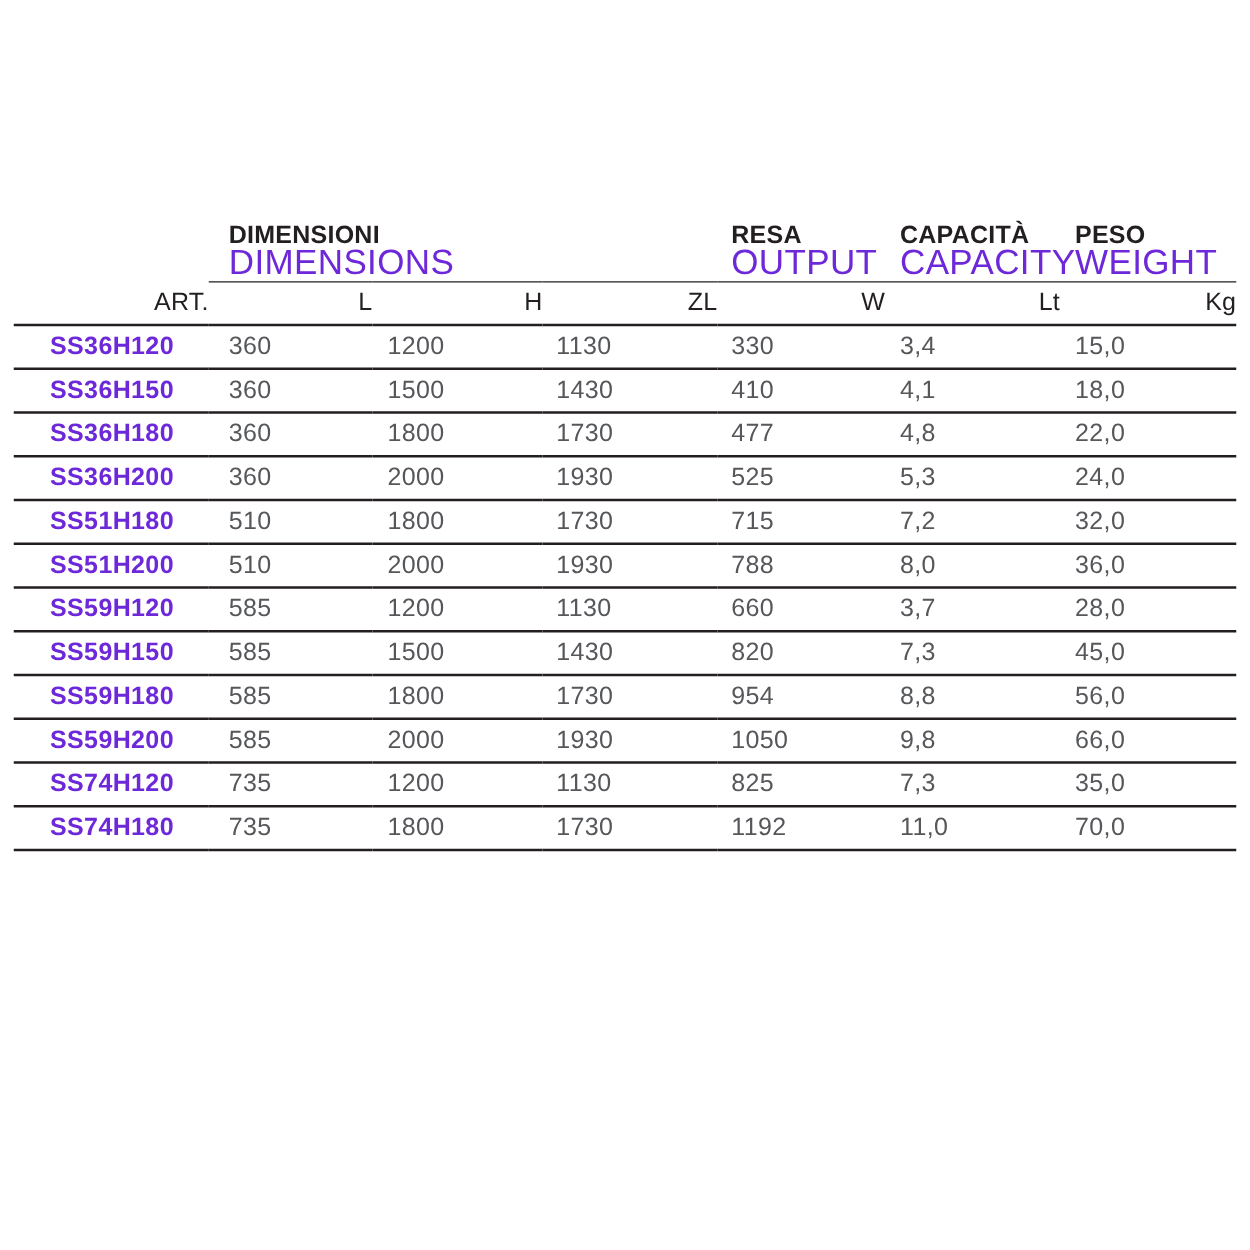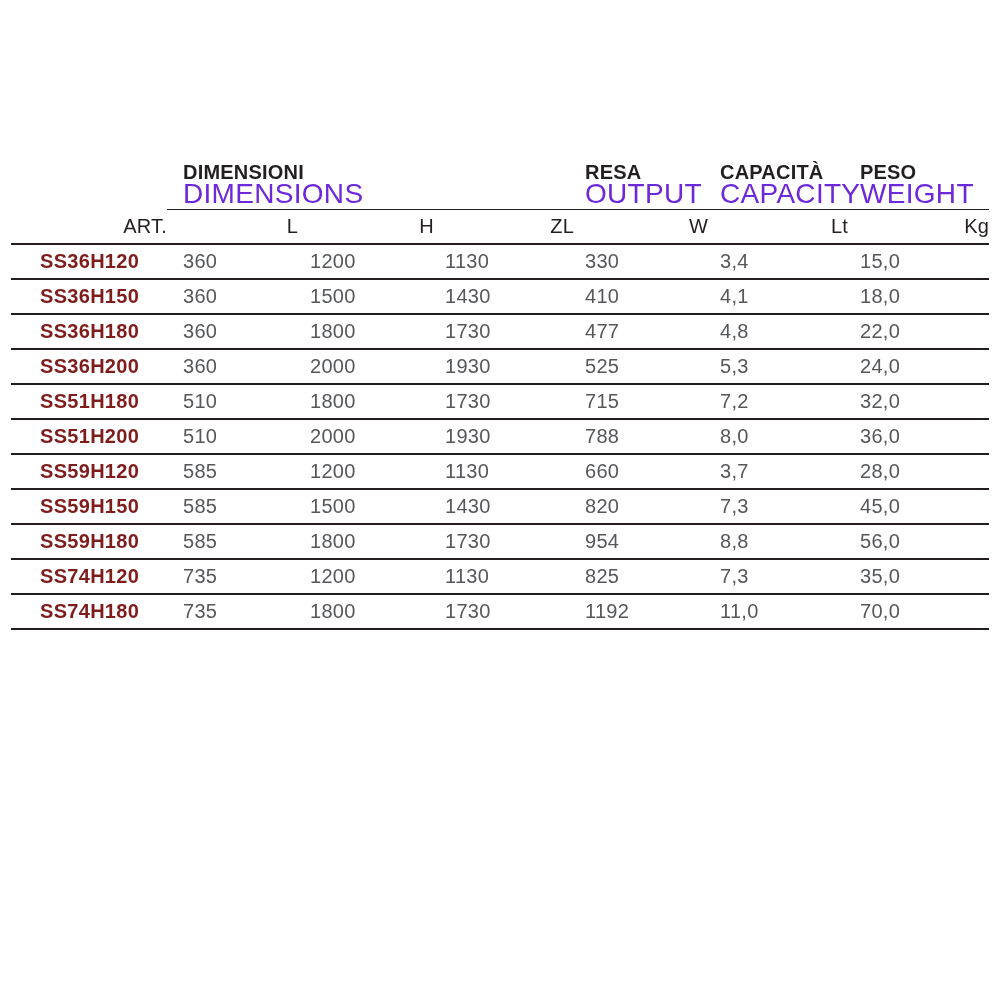--- a/index.html
+++ b/index.html
@@ -10,21 +10,21 @@
     color: #231f20;
   }
   .page {
     position: relative;
     width: 1000px; height: 1000px;
     background: #ffffff;
     overflow: hidden;
   }
   table.spec {
     position: absolute;
-    left: 11px; top: 154px;
+    left: 11px; top: 170px;
     width: 978px;
     border-collapse: collapse;
     table-layout: fixed;
   }
   
   th:nth-child(1), td:nth-child(1) { padding-left: 29px; }
   .units-row th:nth-child(2), tbody td:nth-child(2) { padding-left: 16px; }
   .units-row th:nth-child(3), tbody td:nth-child(3) { padding-left: 12px; }
   .units-row th:nth-child(4), tbody td:nth-child(4) { padding-left: 11px; }
   .units-row th:nth-child(5), tbody td:nth-child(5) { padding-left: 11px; }
@@ -68,21 +68,21 @@
   tbody td {
     height: 35px;
     text-align: left;
     vertical-align: middle;
     font-size: 20px;
     border-bottom: 2px solid #231f20;
     white-space: nowrap;
   }
   tbody td.art {
     font-weight: 700;
-    color: #7f1d1d;
+    color: #6d28d9;
     letter-spacing: 0.3px;
   }
   tbody td.val {
     font-weight: 400;
     color: #55575a;
     letter-spacing: 0.3px;
   }
 </style>
 </head>
 <body>
@@ -204,20 +204,29 @@
       <tr>
         <td class="art">SS59H180</td>
         <td class="val">585</td>
         <td class="val">1800</td>
         <td class="val">1730</td>
         <td class="val">954</td>
         <td class="val">8,8</td>
         <td class="val">56,0</td>
       </tr>
       <tr>
+        <td class="art">SS59H200</td>
+        <td class="val">585</td>
+        <td class="val">2000</td>
+        <td class="val">1930</td>
+        <td class="val">1050</td>
+        <td class="val">9,8</td>
+        <td class="val">66,0</td>
+      </tr>
+      <tr>
         <td class="art">SS74H120</td>
         <td class="val">735</td>
         <td class="val">1200</td>
         <td class="val">1130</td>
         <td class="val">825</td>
         <td class="val">7,3</td>
         <td class="val">35,0</td>
       </tr>
       <tr>
         <td class="art">SS74H180</td>

